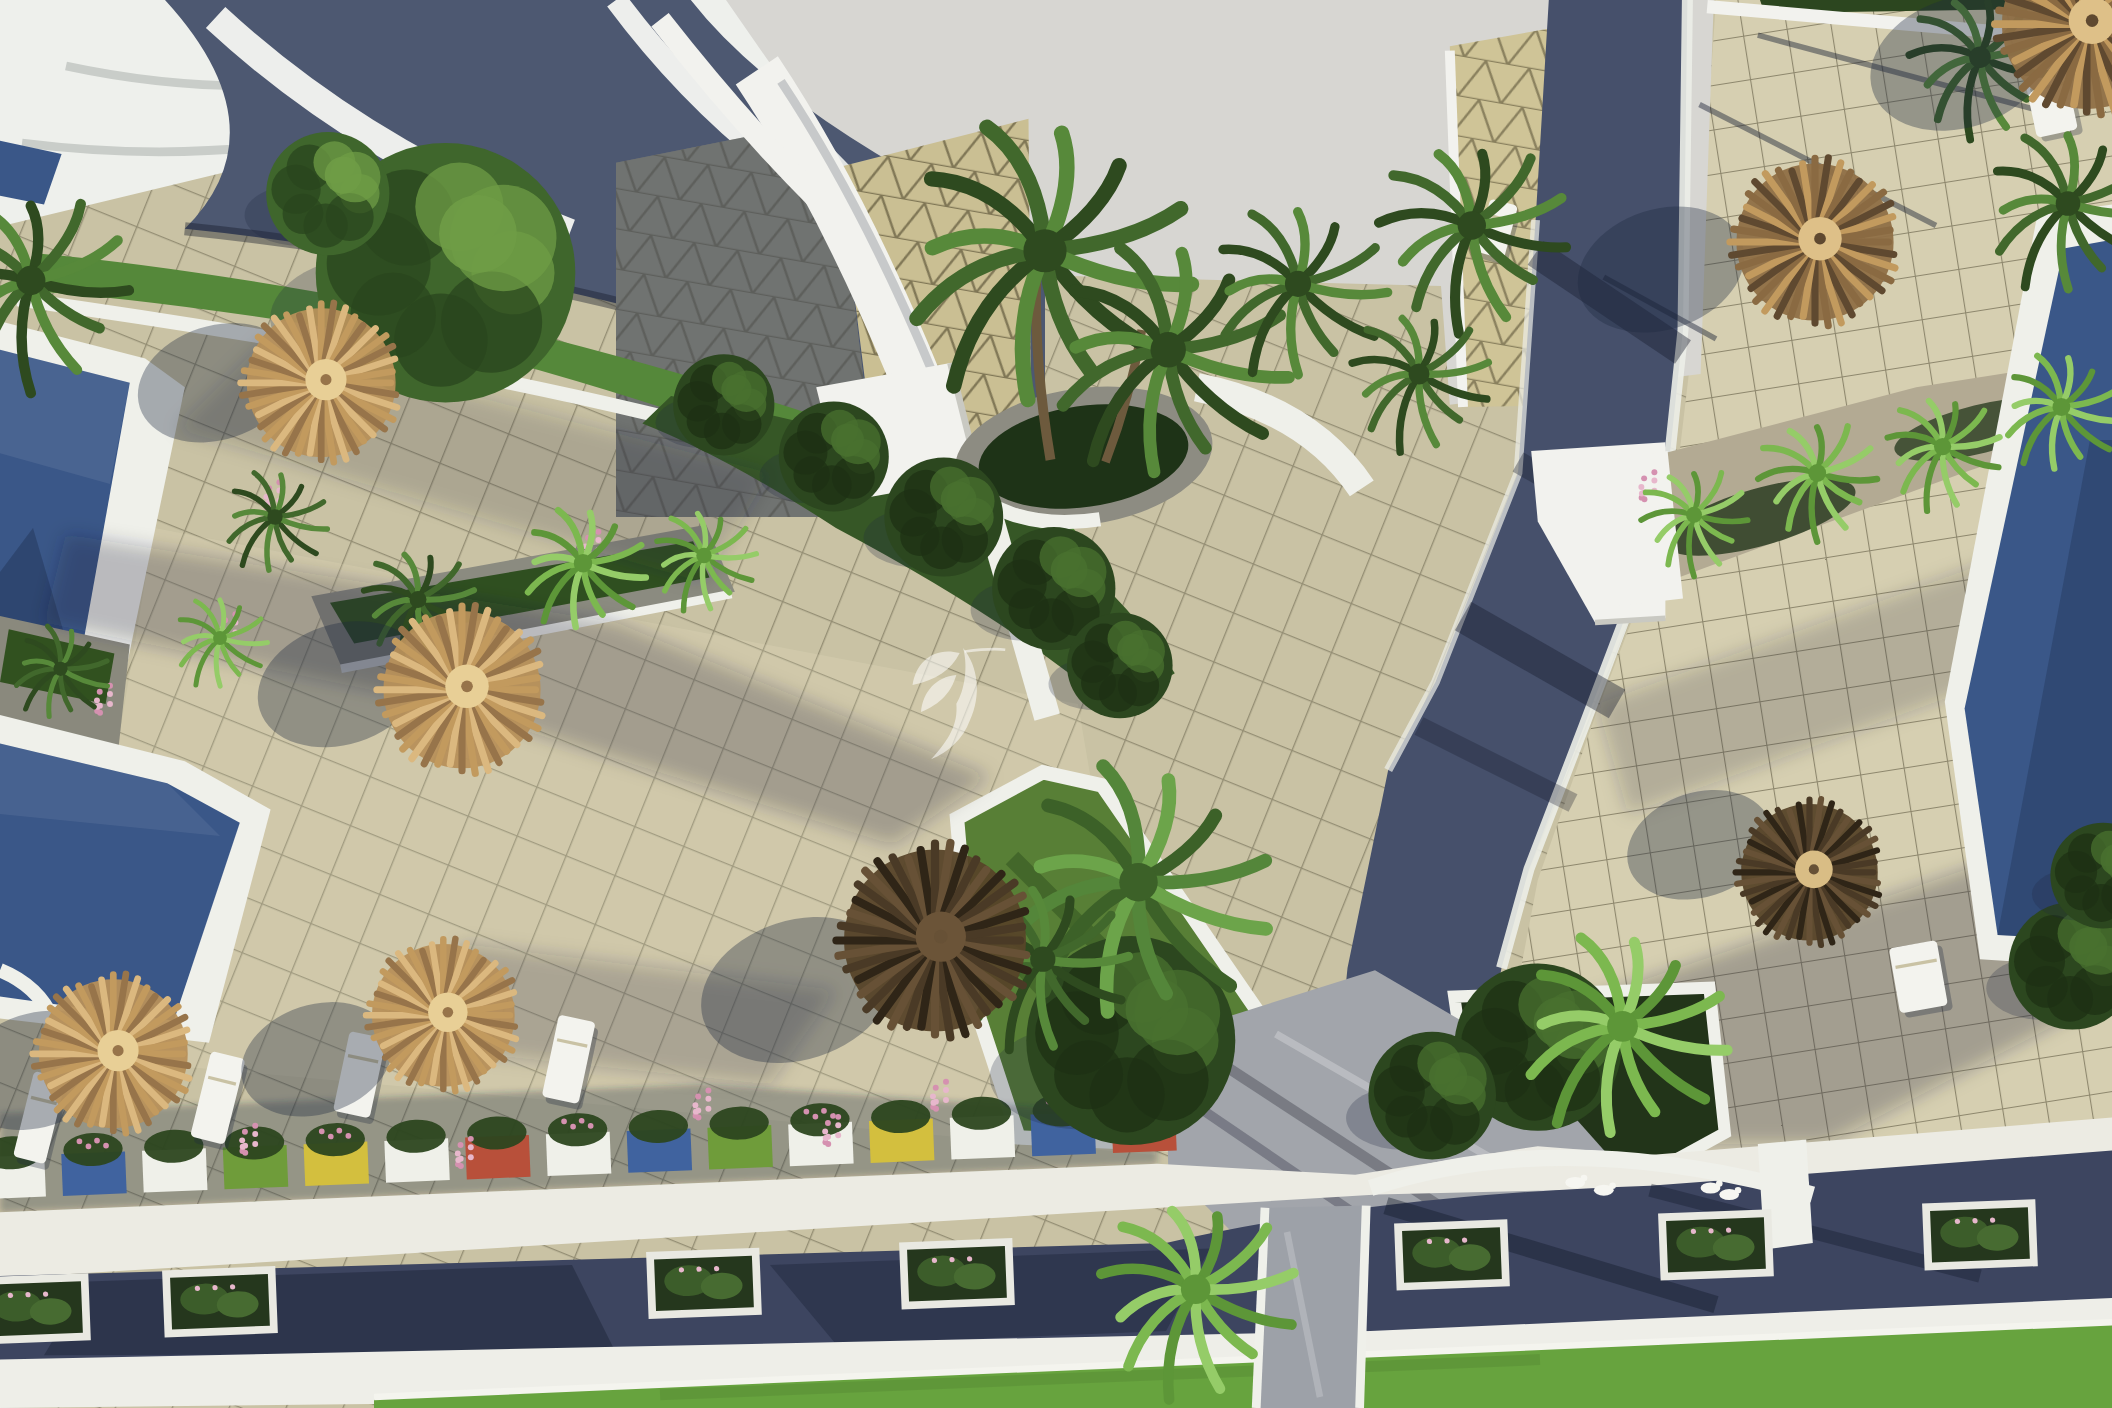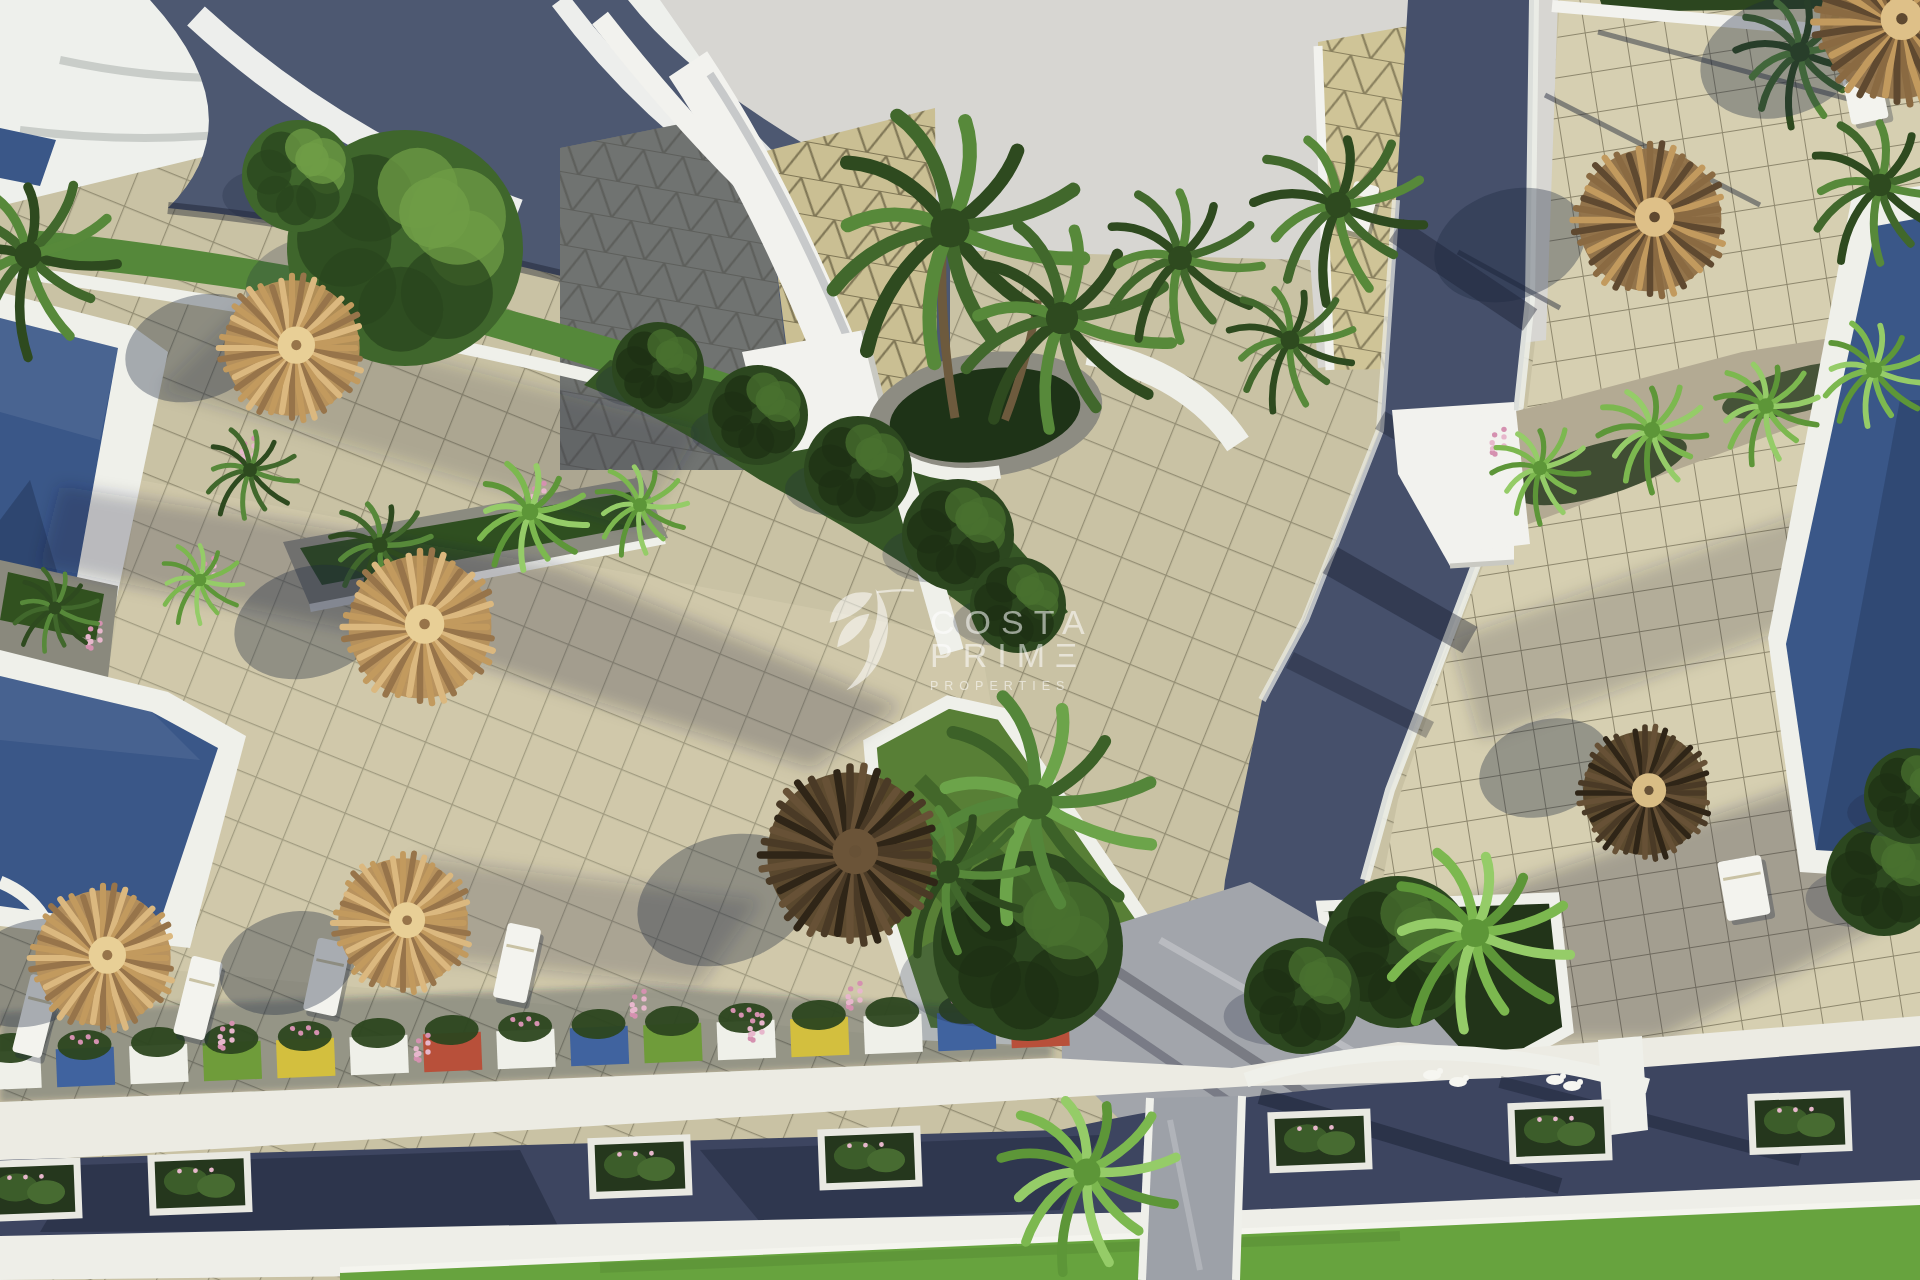--- a/index.html
+++ b/index.html
@@ -1383,19 +1383,14 @@
       </g>
 </svg>
 
 <div class="watermark">
   <svg class="wm-logo" viewBox="0 0 120 150" fill="currentColor">
     <path d="M58,12 C28,4 6,22 2,50 C30,44 48,32 58,12 Z"></path>
     <path d="M54,38 C30,40 14,58 12,82 C36,72 48,58 54,38 Z"></path>
     <path d="M62,6 C80,28 84,62 70,92 C62,114 44,130 24,138 C46,114 56,96 54,72 C64,56 68,28 62,6 Z"></path>
     <path d="M64,10 C80,8 96,6 112,8" stroke="currentColor" stroke-width="3" fill="none"></path>
   </svg>
-  <div class="wm-text">
-    <div class="wm-line">COSTA</div>
-    <div class="wm-line">PRIMΞ</div>
-    <div class="wm-sub">PROPERTIES</div>
-  </div>
 </div>
 </div>
 
 </body></html>

